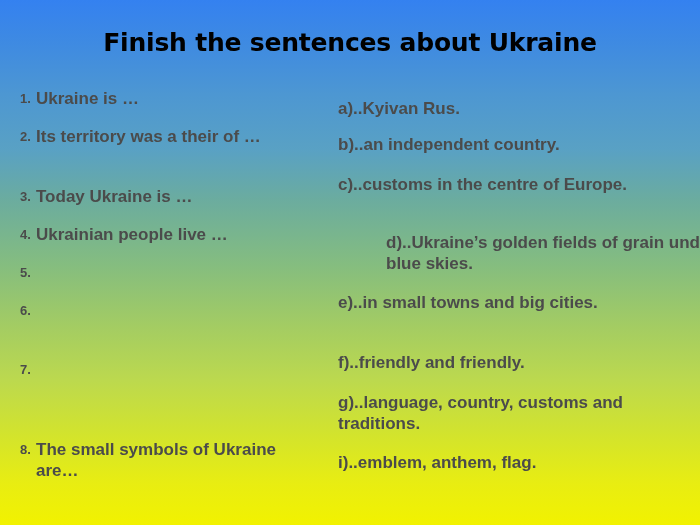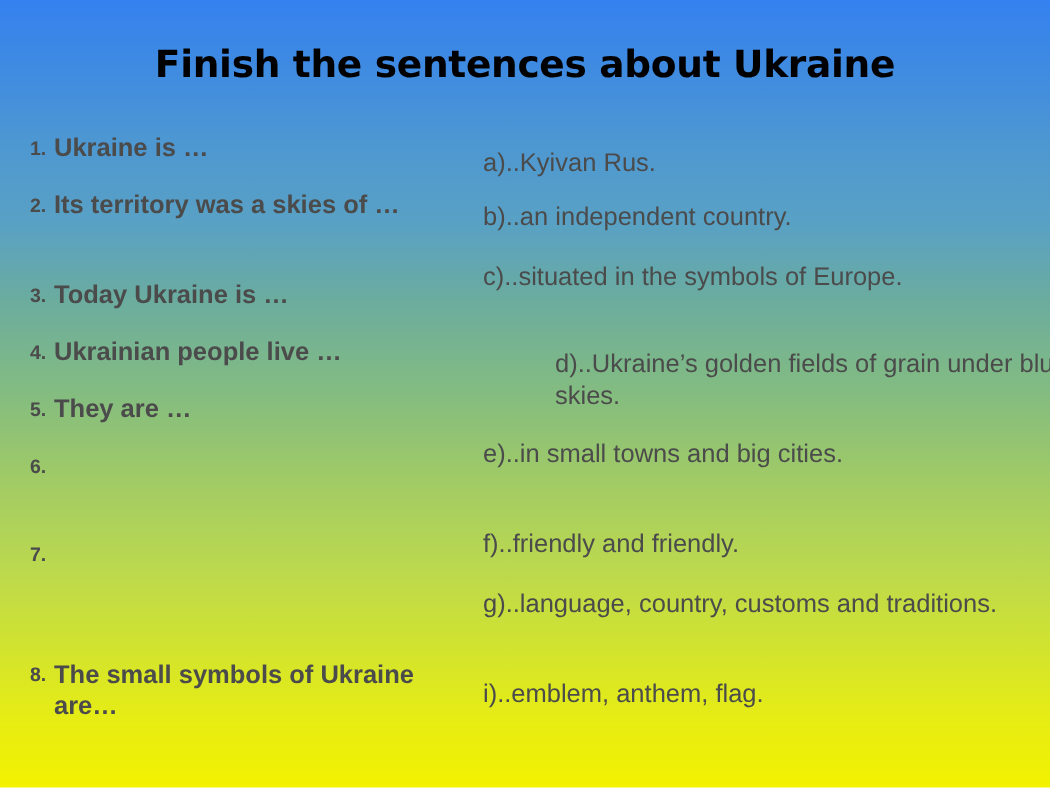--- a/index.html
+++ b/index.html
@@ -81,25 +81,25 @@
     line-height: 21px;
     color: #4b4b4b;
   }
   .q-text {
     flex: 1 1 auto;
     padding-right: 6px;
   }
 
   .a-item {
     position: absolute;
-    left: 0;
+    left: 16px;
     width: 352px;
     color: #4b4b4b;
     font-family: "Liberation Sans", sans-serif;
-    font-weight: normal;
+    font-weight: bold;
     font-size: 17px;
     line-height: 21px;
   }
 
   
   #q1 { top: 88px;  left: 0; width: 325px; }
   #q2 { top: 126px; left: 0; width: 325px; }
   #q3 { top: 186px; left: 0; width: 325px; }
   #q4 { top: 224px; left: 0; width: 325px; }
   #q5 { top: 262px; left: 0; width: 325px; }
@@ -126,36 +126,35 @@
 
   <div class="column" id="left-column">
 
     <div class="q-item" id="q1">
       <span class="q-num">1.</span>
       <span class="q-text">Ukraine is …</span>
     </div>
 
     <div class="q-item" id="q2">
       <span class="q-num">2.</span>
-      <span class="q-text">Its territory was a skies of …</span>
+      <span class="q-text">Its territory was a their of …</span>
     </div>
 
     <div class="q-item" id="q3">
       <span class="q-num">3.</span>
       <span class="q-text">Today Ukraine is …</span>
     </div>
 
     <div class="q-item" id="q4">
       <span class="q-num">4.</span>
       <span class="q-text">Ukrainian people live …</span>
     </div>
 
     <div class="q-item" id="q5">
       <span class="q-num">5.</span>
-      <span class="q-text">They are …</span>
     </div>
 
     <div class="q-item" id="q6">
       <span class="q-num">6.</span>
     </div>
 
     <div class="q-item" id="q7">
       <span class="q-num">7.</span>
     </div>
 
@@ -163,21 +162,21 @@
       <span class="q-num">8.</span>
       <span class="q-text">The small symbols of Ukraine are…</span>
     </div>
 
   </div>
 
   <div class="column" id="right-column">
 
     <div class="a-item" id="a1">a)..Kyivan Rus.</div>
     <div class="a-item" id="a2">b)..an independent country.</div>
-    <div class="a-item" id="a3">c)..situated in the symbols of Europe.</div>
+    <div class="a-item" id="a3">c)..customs in the centre of Europe.</div>
     <div class="a-item" id="a4">d)..Ukraine’s golden fields of grain under blue skies.</div>
     <div class="a-item" id="a5">e)..in small towns and big cities.</div>
     <div class="a-item" id="a6">f)..friendly and friendly.</div>
     <div class="a-item" id="a7">g)..language, country, customs and traditions.</div>
     <div class="a-item" id="a8">i)..emblem, anthem, flag.</div>
 
   </div>
 
 </div>
 

